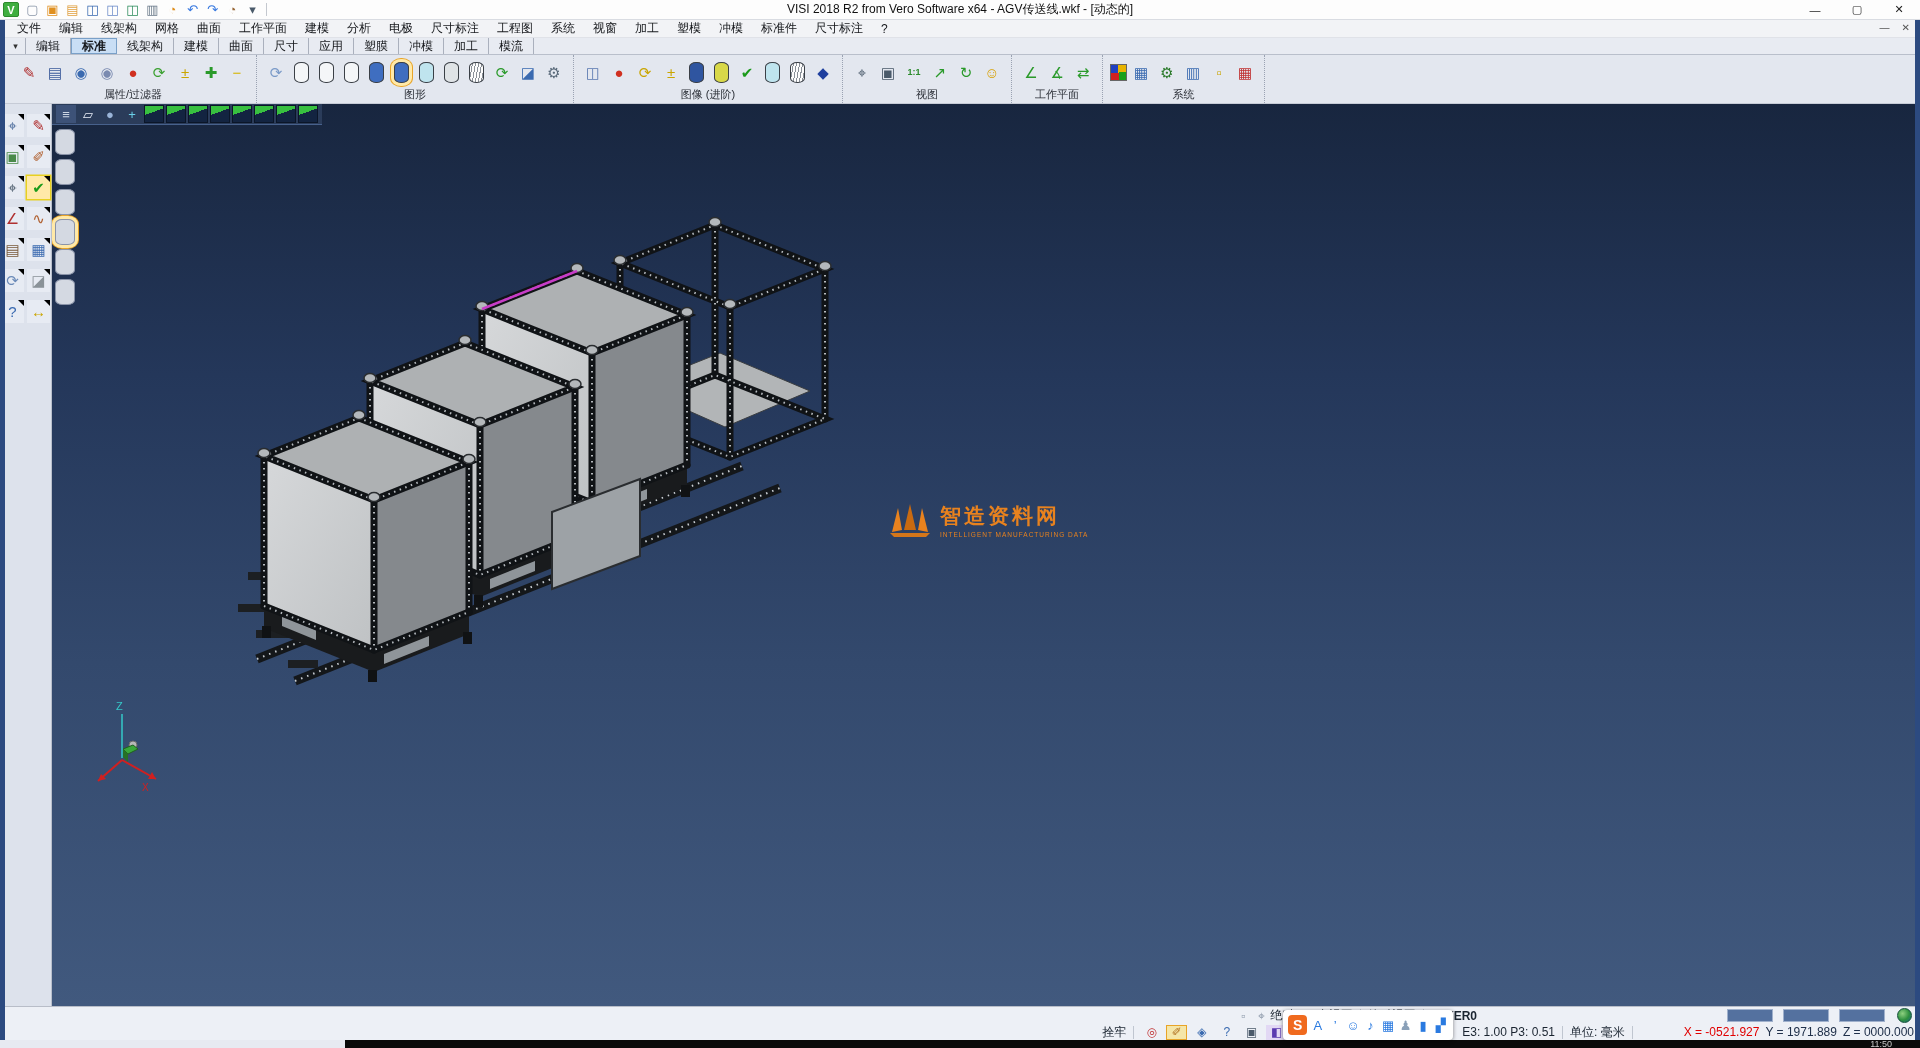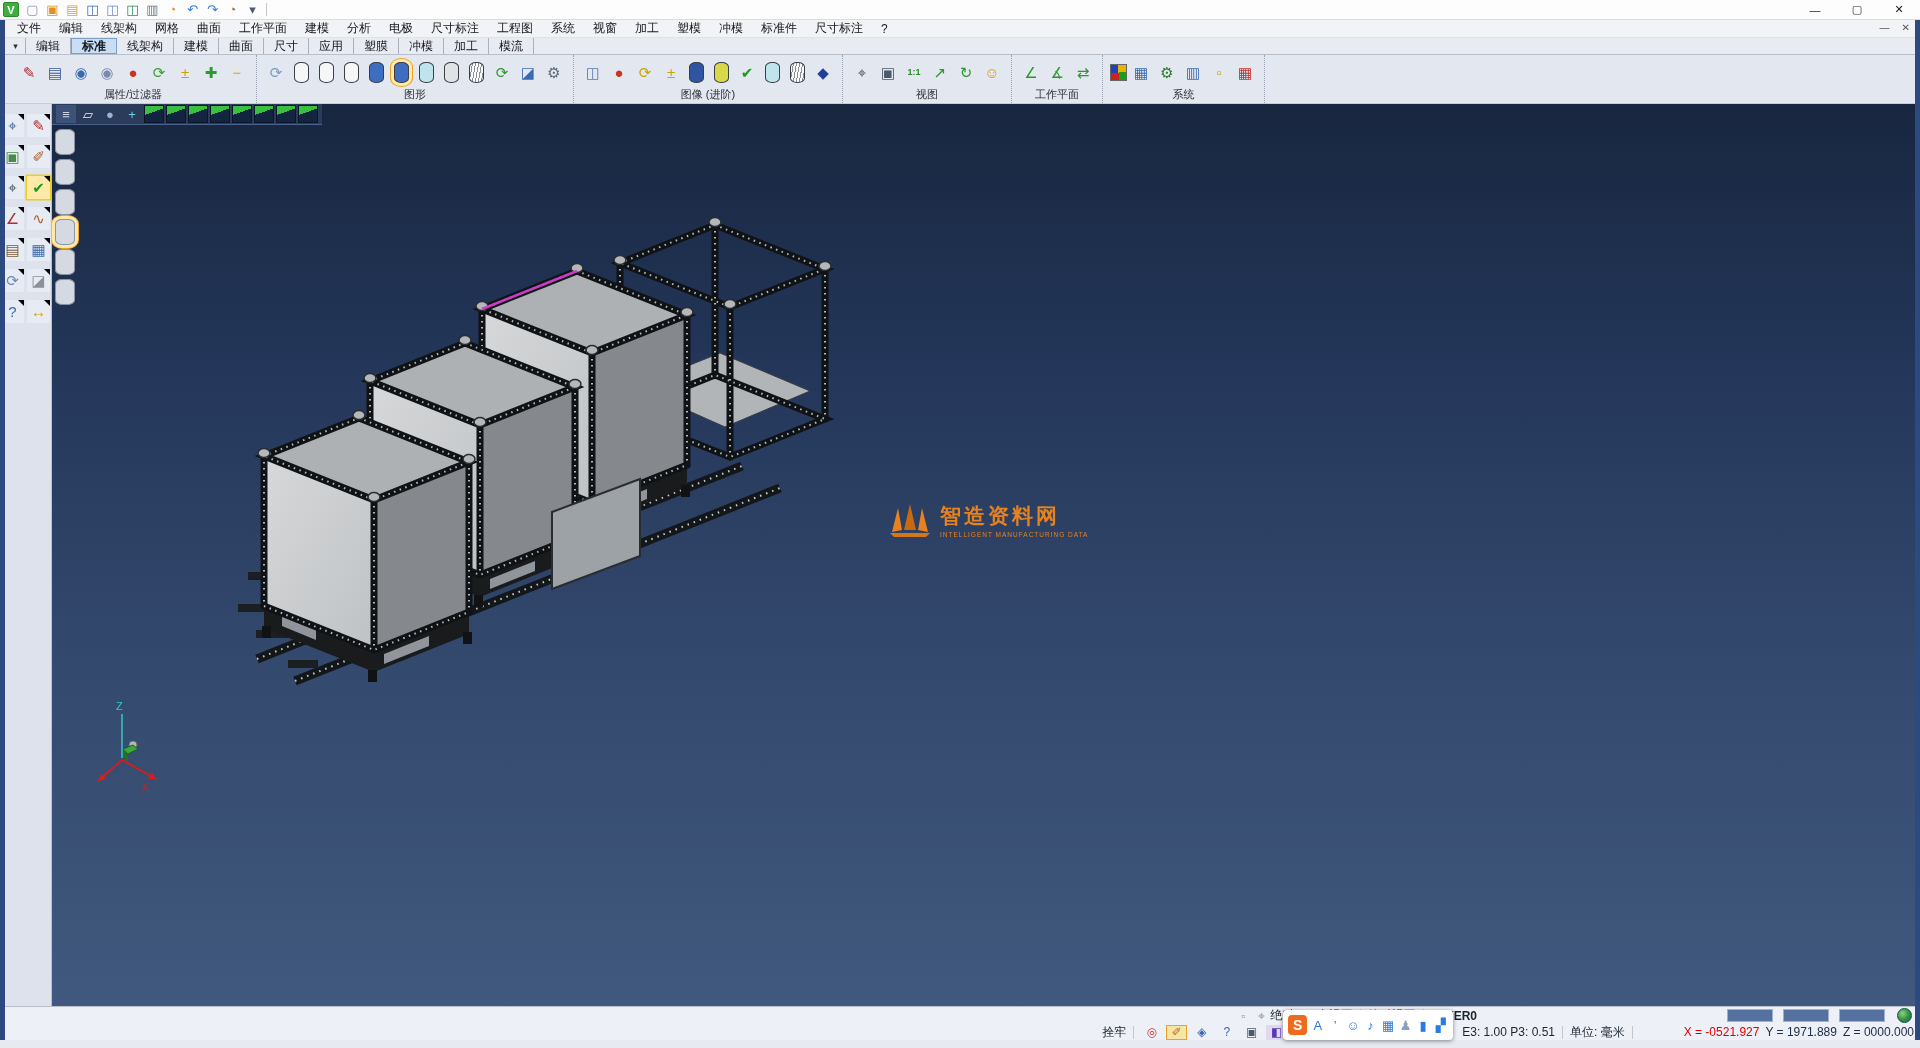--- a/index.html
+++ b/index.html
@@ -131,20 +131,21 @@
         <span class="icon g" style="color: rgb(106, 138, 200);">◫</span>
         <span class="icon g" style="color: rgb(42, 138, 90);">◫</span>
         <span class="icon g" style="color: rgb(106, 122, 138);">▥</span>
         <span class="icon g" style="color: rgb(224, 144, 32);">◔</span>
         <span class="icon g" style="color: rgb(58, 122, 224);">↶</span>
         <span class="icon g" style="color: rgb(58, 122, 224);">↷</span>
         <span class="icon g" style="color: rgb(154, 106, 58);">◔</span>
         <span class="icon g" style="color: rgb(74, 90, 106);">▾</span>
       </div>
     <div class="qat-sep"></div>
+    <div class="wtitle">VISI 2018 R2 from Vero Software x64 - AGV传送线.wkf - [动态的]</div>
     <div class="wctrls">
       <div class="wctrl">—</div>
       <div class="wctrl">▢</div>
       <div class="wctrl">✕</div>
     </div>
   </div>
 
   <div class="menubar">
       <span class="titem">文件</span>
       <span class="titem">编辑</span>
@@ -460,16 +461,19 @@
       <span class="icon g" style="color: rgb(42, 122, 224);">A</span>
       <span class="icon g" style="color: rgb(42, 122, 224);">’</span>
       <span class="icon g" style="color: rgb(42, 122, 224);">☺</span>
       <span class="icon g" style="color: rgb(42, 122, 224);">♪</span>
       <span class="icon g" style="color: rgb(42, 122, 224);">▦</span>
       <span class="icon g" style="color: rgb(138, 160, 184);">♟</span>
       <span class="icon g" style="color: rgb(42, 122, 224);">▮</span>
       <span class="icon g" style="color: rgb(42, 122, 224);">▞</span>
     </div>
 
+  <div class="taskbar">
+    <span class="clock">11:50</span>
+  </div>
 
   <div class="frameL"></div>
   <div class="frameR"></div>
 </div>
 
 </body></html>

